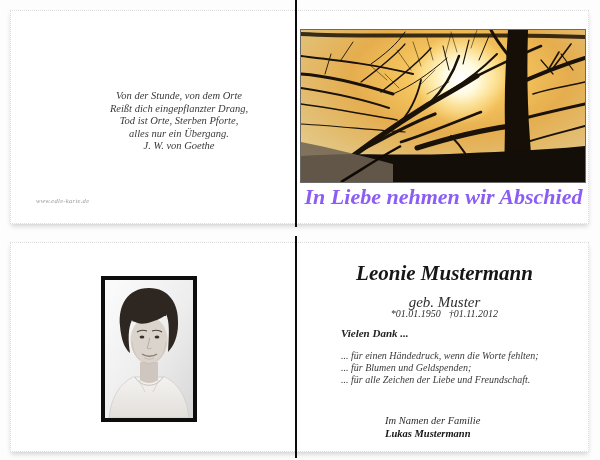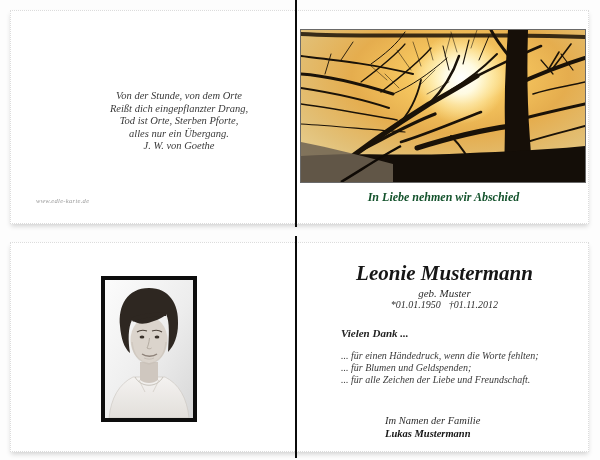--- a/index.html
+++ b/index.html
@@ -29,37 +29,37 @@
     font-style:italic;font-size:6.5px;color:#9a9a9a;letter-spacing:0.3px;
   }
 
   
   .sunset{
     position:absolute;left:289px;top:18px;width:284px;height:152px;
     margin:0;border:1px solid #6a6a6a;line-height:0;background:#e8b95c;
   }
   .caption{
     position:absolute;left:288px;top:176px;width:289px;text-align:center;
-    font-style:italic;font-weight:bold;font-size:12px;line-height:20px;color:#14532d;
+    font-style:italic;font-weight:bold;font-size:22px;line-height:20px;color:#8b5cf6;
   }
 
   
   .portrait{
     position:absolute;left:90px;top:33px;width:88px;height:138px;
     margin:0;border:4px solid #0d0d0d;line-height:0;background:#ededed;
   }
 
   
   .name-block{
     position:absolute;left:290px;top:19px;width:287px;text-align:center;color:#1c1c1c;
   }
   .name-block h1{
     margin:0;font-style:italic;font-weight:bold;font-size:21px;line-height:23px;color:#161616;
   }
-  .birth-name{font-style:italic;font-size:11px;line-height:11px;margin-top:3px;color:#2e2e2e;}
+  .birth-name{font-style:italic;font-size:15px;line-height:11px;margin-top:12px;color:#2e2e2e;}
   .life-dates{font-style:italic;font-size:10px;line-height:12px;color:#2e2e2e;}
   .life-dates .death{margin-left:8px;}
   .thanks{
     position:absolute;left:330px;top:84px;width:250px;color:#3a3a3a;
   }
   .thanks-h{font-style:italic;font-weight:bold;font-size:11px;color:#222222;}
   .thanks-lines{margin-top:11px;font-style:italic;font-size:10px;line-height:11.8px;white-space:nowrap;}
   .closing{
     position:absolute;left:330px;top:172px;font-style:italic;font-size:10.5px;line-height:12.5px;color:#2e2e2e;margin-left:44px;
   }

